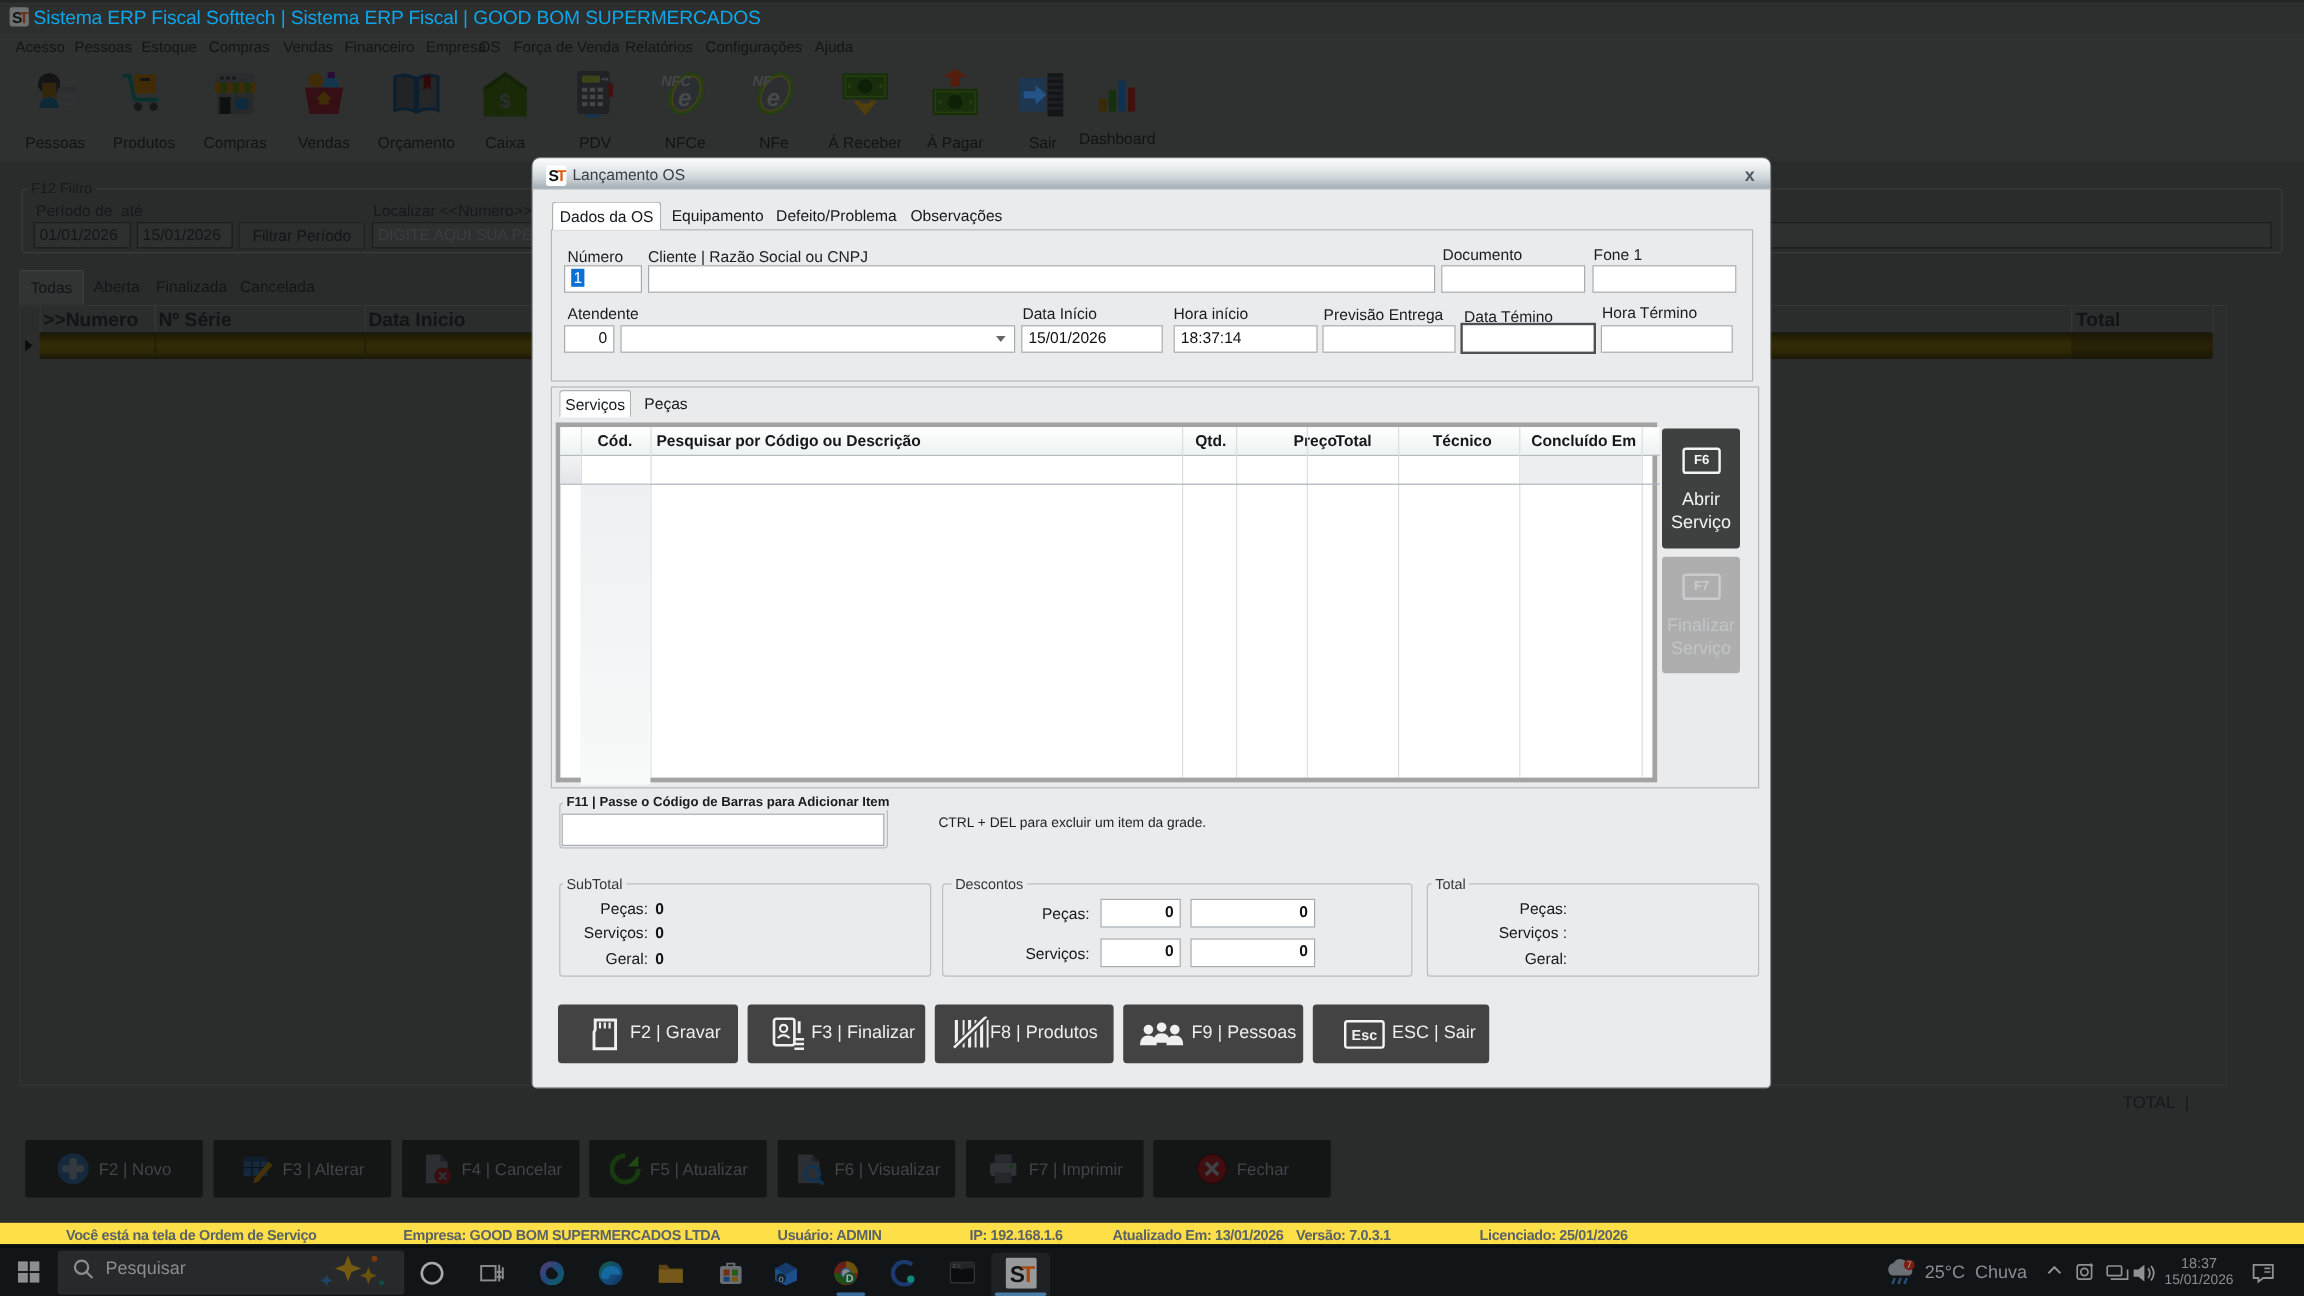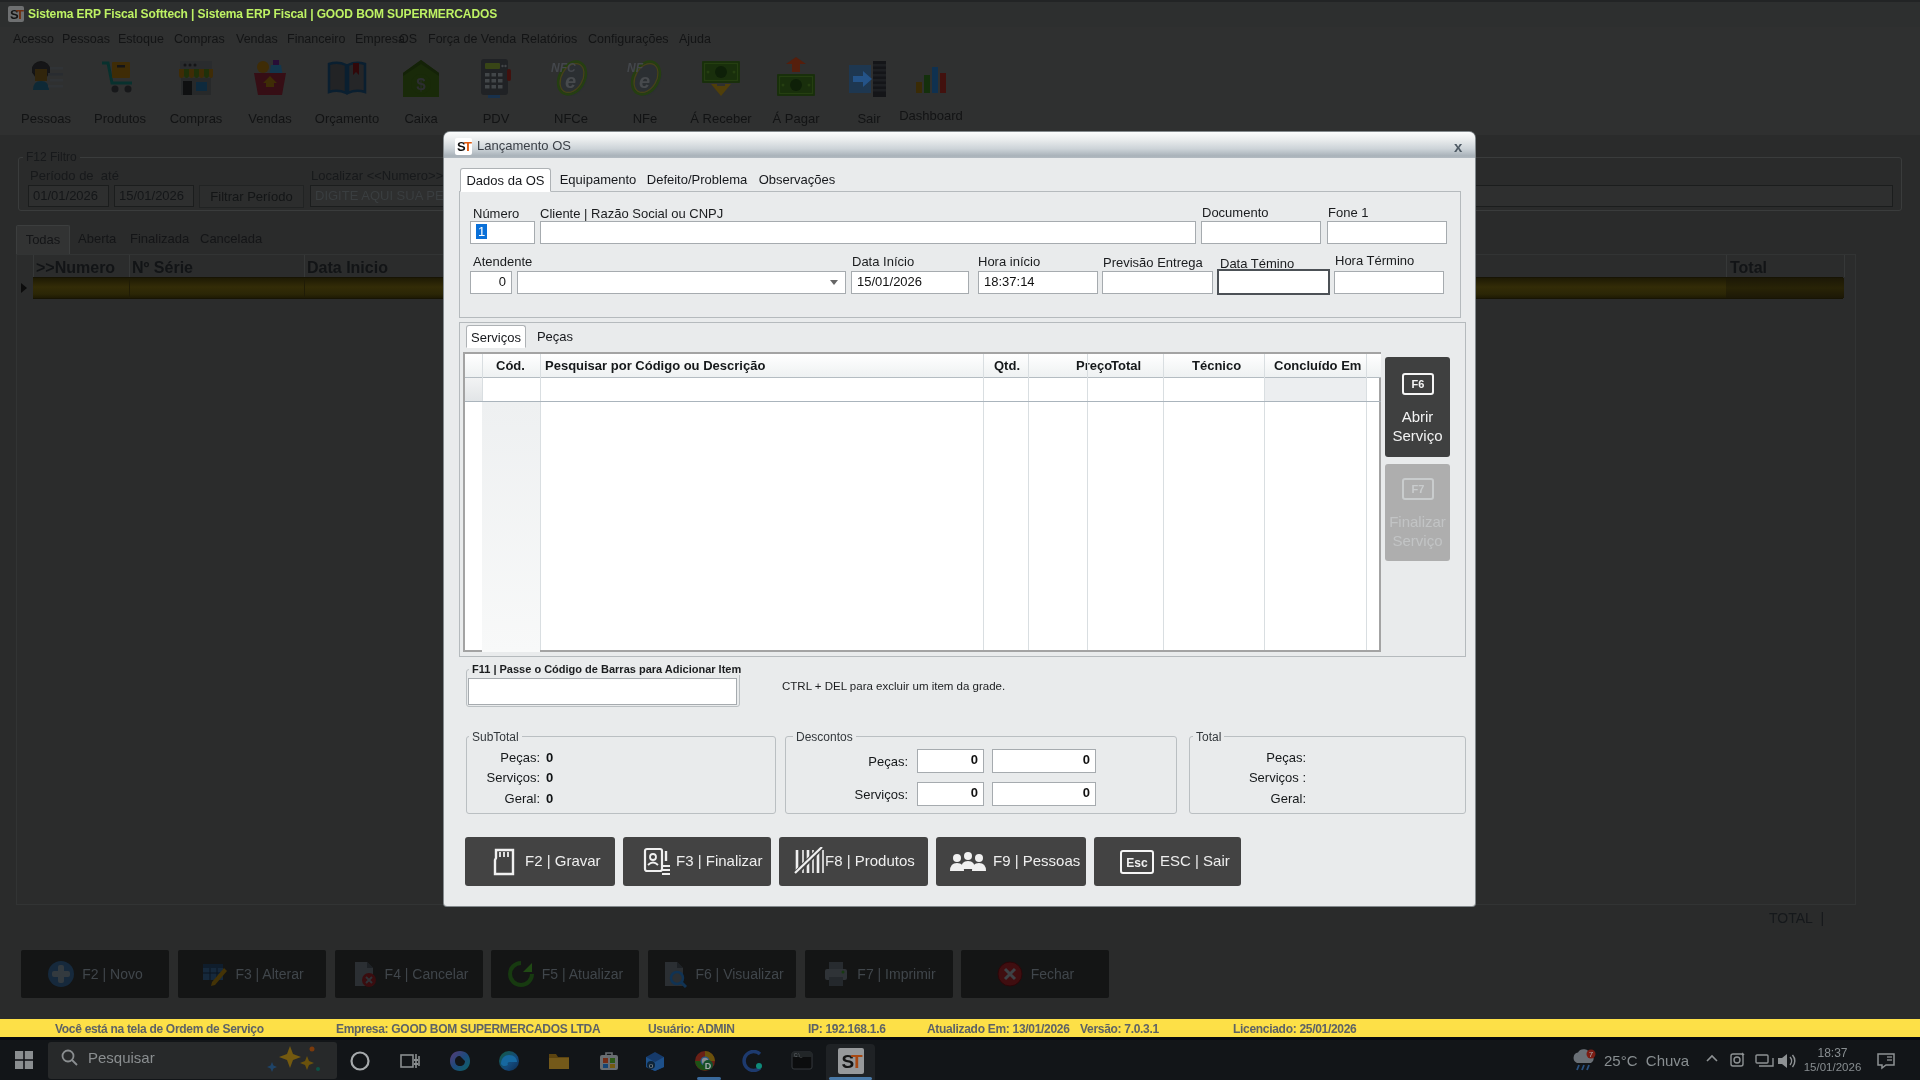--- a/index.html
+++ b/index.html
@@ -2,21 +2,21 @@
 <html><head>
 <meta charset="utf-8">
 <style>
 * { margin:0; padding:0; box-sizing:border-box; font-family:"Liberation Sans", sans-serif; }
 html,body { width:1920px; height:1080px; overflow:hidden; background:#2a2b2b; }
 #screen { position:absolute; left:0; top:0; width:1920px; height:1080px; }
 .abs { position:absolute; }
 
 
 #titlebar { left:0; top:0; width:1920px; height:27px; background:#2d2f2f; border-top:2px solid #222425; }
-#titletxt { left:28px; top:7px; font-size:12px; letter-spacing:-0.1px; color:#bef264;font-weight:bold; }
+#titletxt { left:28px; top:7px; font-size:16px; letter-spacing:-0.1px; color:#0ea5e9; }
 #stico { left:8px; top:6px; width:16px; height:16px; background:#6e7071; border-radius:2px; }
 .stS { position:absolute; font-weight:bold; font-size:13px; letter-spacing:-1.5px; }
 #menubar { left:0; top:27px; width:1920px; height:23px; background:#2f3030;text-decoration:underline; }
 .mi { position:absolute; top:5px; font-size:12.5px; color:#131415; }
 #toolbar { left:0; top:50px; width:1920px; height:85px; background:#2f3030; }
 .tbi { position:absolute; top:0; height:85px; }
 .tbl { position:absolute; top:61px; left:0; width:100%; text-align:center; font-size:13px; color:#121314; }
 .tico { position:absolute; top:7px; left:50%; transform:translateX(-50%); }
 
 .gbD { position:absolute; border:1px solid #3a3c3c; border-radius:3px; }
@@ -529,21 +529,21 @@
   <div class="in" style="left:407px; top:139px; width:118px; height:23px;">15/01/2026</div>
   <div class="in" style="left:534px; top:139px; width:120px; height:23px;">18:37:14</div>
   <div class="in" style="left:658px; top:139px; width:111px; height:23px;"></div>
   <div class="in" style="left:773px; top:137px; width:113px; height:26px; border:2px solid #4c5156;"></div>
   <div class="in" style="left:890px; top:139px; width:110px; height:23px;"></div>
 
   <div class="panel" style="left:15px; top:190px; width:1007px; height:335px;"></div>
   <div class="tabsel" style="left:22px; top:193px; width:60px; height:23px; padding-top:4px;">Serviços</div>
   <div class="tabuns" style="left:89px; top:197px; width:44px;">Peças</div>
 
-  <div class="abs" style="left:19px; top:220px; width:918px; height:300px; background:#fff; border:2px solid #a3a3a3;">
+  <div class="abs" style="left:19px; top:220px; width:918px; height:300px; background:#fff; border:4px solid #a3a3a3;">
     <div class="abs" style="left:0; top:0; width:916px; height:24px; background:linear-gradient(180deg,#ffffff,#eef1f2); border-bottom:1px solid #b4bcc2;"></div>
     <div class="ghl" style="left:31px;">Cód.</div>
     <div class="ghl" style="left:80px;">Pesquisar por Código ou Descrição</div>
     <div class="ghl" style="left:529px;">Qtd.</div>
     <div class="ghl" style="left:575px;padding-left:36px;">Preço</div>
     <div class="ghl" style="left:646px;">Total</div>
     <div class="ghl" style="left:727px;">Técnico</div>
     <div class="ghl" style="left:809px;">Concluído Em</div>
     <div class="gcol" style="left:17px;"></div>
     <div class="gcol" style="left:75px;"></div>

